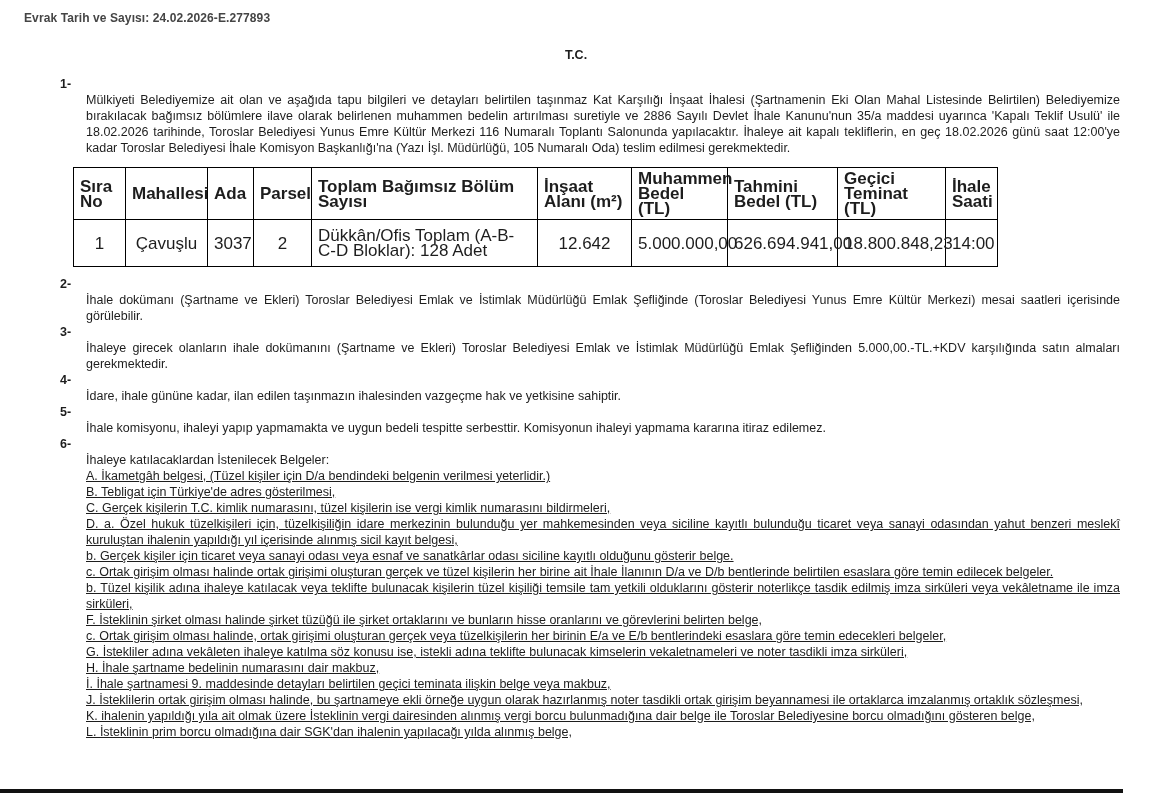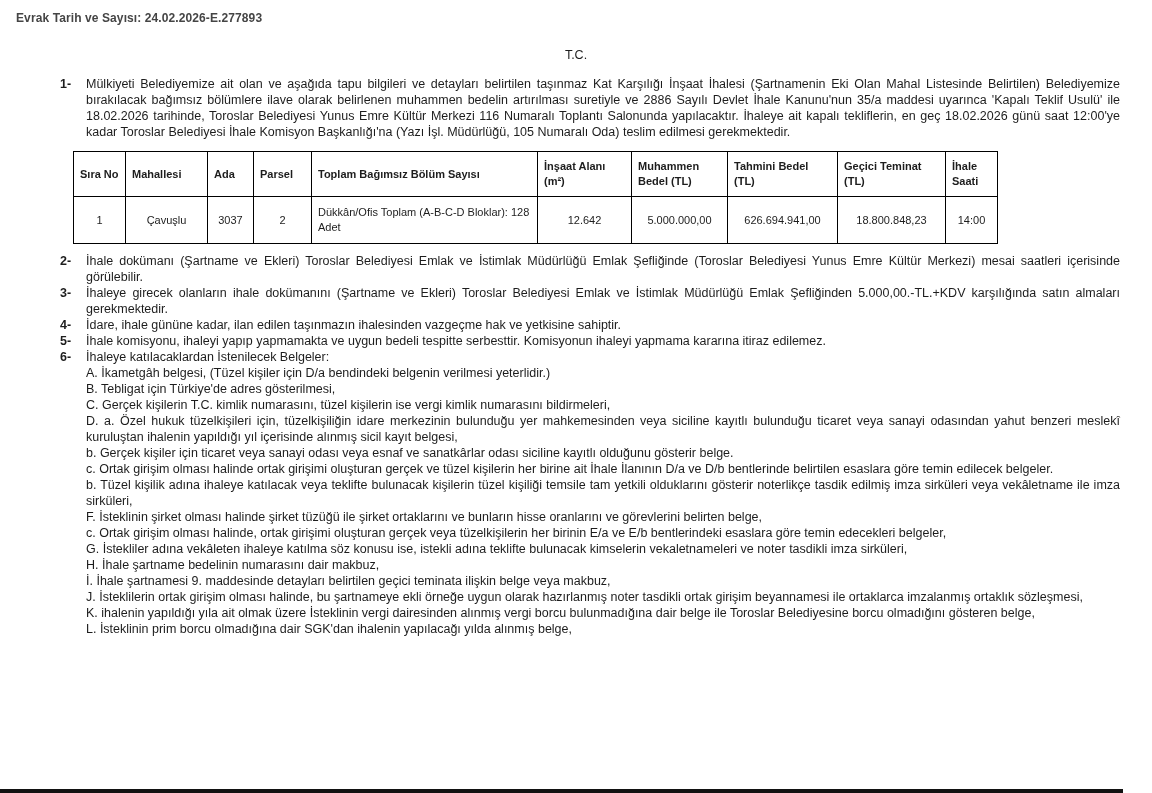--- a/index.html
+++ b/index.html
@@ -2,44 +2,44 @@
 <html><head>
 <meta charset="utf-8">
 <style>
   html,body{margin:0;padding:0;}
   body{
     width:1152px;height:793px;background:#ffffff;position:relative;overflow:hidden;
     font-family:"Liberation Sans", sans-serif;color:#1d1d1d;
     -webkit-font-smoothing:antialiased;
   }
   .stamp{
-    position:absolute;top:11px;left:16px;
+    position:absolute;top:11px;left:24px;
     font-size:12px;font-weight:bold;color:#454545;letter-spacing:.1px;
   }
   .titleblock{
-    padding-top:48px;text-align:center;font-weight:normal;
+    padding-top:48px;text-align:center;font-weight:bold;
     font-size:12.5px;line-height:15px;
   }
   .content{
     margin:13px 32px 0 60px;
     font-size:12.5px;line-height:16px;
   }
   .item{display:flex;}
   .item .num{flex:0 0 26px;font-weight:bold;}
-  .item .txt{flex:1;text-align:justify;}
+  .item .txt{flex:1;text-align:justify;margin-top:16px;}
   .table-wrap{margin:11px 0 9px 13px;}
-  table.tender{border-collapse:collapse;table-layout:fixed;width:924px;font-size:11px;}
+  table.tender{border-collapse:collapse;table-layout:fixed;width:924px;font-size:17px;}
   table.tender th, table.tender td{
     border:1.6px solid #000;padding:3px 6px;vertical-align:middle;line-height:15px;
   }
   table.tender th{font-weight:bold;text-align:left;height:38px;}
   table.tender th.c{}
   table.tender td{text-align:center;height:40px;}
   table.tender td.desc{text-align:left;}
-  .subitems div{text-align:justify;}
+  .subitems div{text-align:justify;text-decoration:underline;}
   .bottom-bar{
     position:absolute;left:0;top:789px;width:1123px;height:4px;background:#121212;
   }
 </style>
 </head>
 <body>
 
 <div class="stamp">Evrak Tarih ve Sayısı: 24.02.2026-E.277893</div>
 
 <div class="titleblock">

